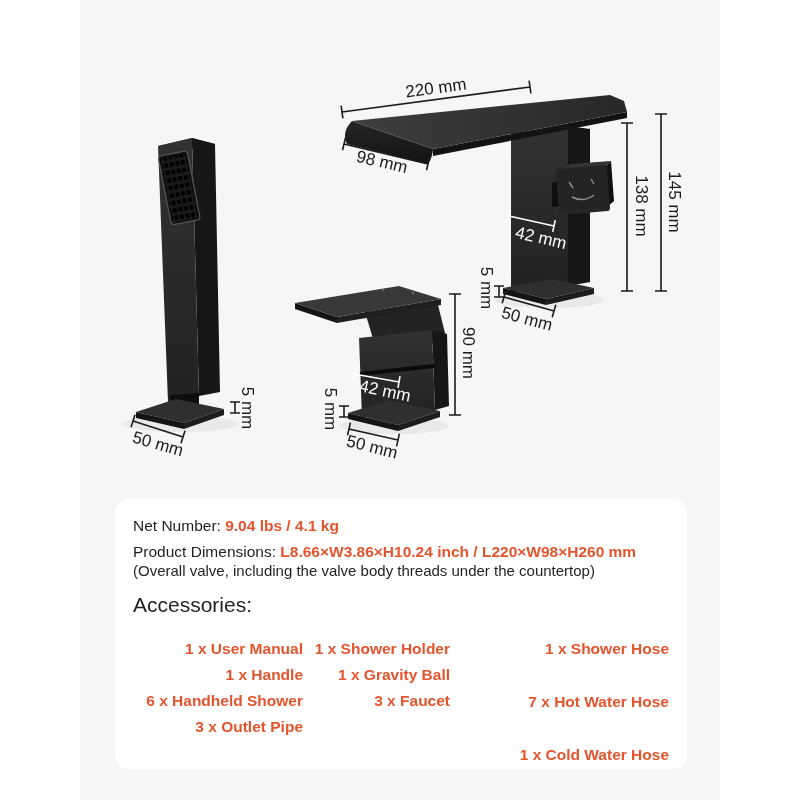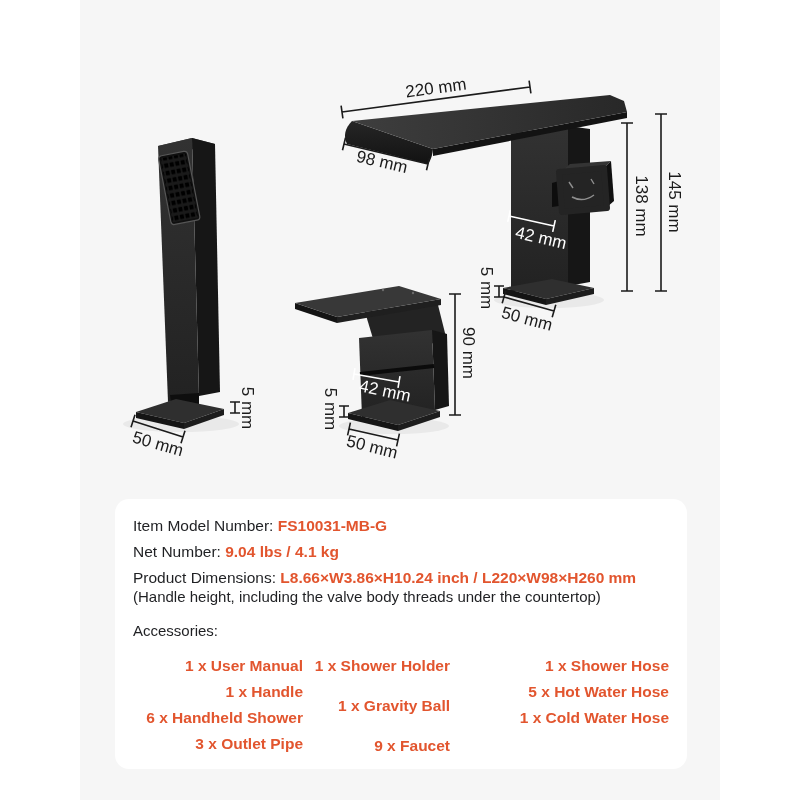--- a/index.html
+++ b/index.html
@@ -21,26 +21,26 @@
 
   .panel{
     position:absolute;left:115px;top:499px;width:572px;height:270px;
     background:#ffffff;border-radius:14px;box-sizing:border-box;
     padding:17px 18px 12px 18px;color:#1f2023;
   }
   .spec-row{font-size:15.5px;line-height:19px;margin-bottom:7px;}
   .spec-label{color:#1f2023;}
   .accent{color:#e2552e;font-weight:700;}
   .note{font-size:15px;line-height:17px;color:#1f2023;margin-top:1px;}
-  .acc-title{font-size:15px;line-height:19px;margin-top:9px;margin-bottom:17px;}
+  .acc-title{font-size:21px;line-height:19px;margin-top:9px;margin-bottom:26px;}
   .acc-cols{display:flex;}
   .acc-col{display:flex;flex-direction:column;text-align:right;}
   .acc-col1{width:170px;}
-  .acc-col2{width:147px;gap:14px;}
-  .acc-col3{flex:1;}
+  .acc-col2{width:147px;}
+  .acc-col3{flex:1;gap:27px;}
   .acc-item{font-size:15.5px;font-weight:700;color:#e2552e;line-height:17px;margin-bottom:9px;}
 </style>
 </head>
 <body>
 
 <div class="stage"></div>
 
 <svg class="diagram" width="640" height="500" viewBox="80 0 640 500">
   <defs>
     <linearGradient id="gFace" x1="0" y1="0" x2="0" y2="1">
@@ -170,43 +170,40 @@
     <text x="641" y="206" text-anchor="middle" dominant-baseline="central" transform="rotate(90 641 206)">138 mm</text>
   </g>
   <g>
     <path class="dim" d="M661 114 L661 291 M655 114 L667 114 M655 291 L667 291"></path>
     <text x="674" y="202" text-anchor="middle" dominant-baseline="central" transform="rotate(90 674 202)">145 mm</text>
   </g>
 </svg>
 
 <div class="panel">
   <div class="spec-row">
-    <span class="spec-label">Item Model Number: </span><span class="accent">FS10031-MB-G</span>
-  </div>
-  <div class="spec-row">
     <span class="spec-label">Net Number: </span><span class="accent">9.04 lbs / 4.1 kg</span>
   </div>
   <div class="spec-row" style="margin-bottom:16px;">
     <span class="spec-label">Product Dimensions: </span><span class="accent">L8.66×W3.86×H10.24 inch / L220×W98×H260 mm</span>
-    <div class="note">(Handle height, including the valve body threads under the countertop)</div>
+    <div class="note">(Overall valve, including the valve body threads under the countertop)</div>
   </div>
 
   <div class="acc-title">Accessories:</div>
 
   <div class="acc-cols">
     <div class="acc-col acc-col1">
       <div class="acc-item">1 x User Manual</div>
       <div class="acc-item">1 x Handle</div>
       <div class="acc-item">6 x Handheld Shower</div>
       <div class="acc-item">3 x Outlet Pipe</div>
     </div>
     <div class="acc-col acc-col2">
       <div class="acc-item">1 x Shower Holder</div>
       <div class="acc-item">1 x Gravity Ball</div>
-      <div class="acc-item">9 x Faucet</div>
+      <div class="acc-item">3 x Faucet</div>
     </div>
     <div class="acc-col acc-col3">
       <div class="acc-item">1 x Shower Hose</div>
-      <div class="acc-item">5 x Hot Water Hose</div>
+      <div class="acc-item">7 x Hot Water Hose</div>
       <div class="acc-item">1 x Cold Water Hose</div>
     </div>
   </div>
 </div>
 
 </body></html>

